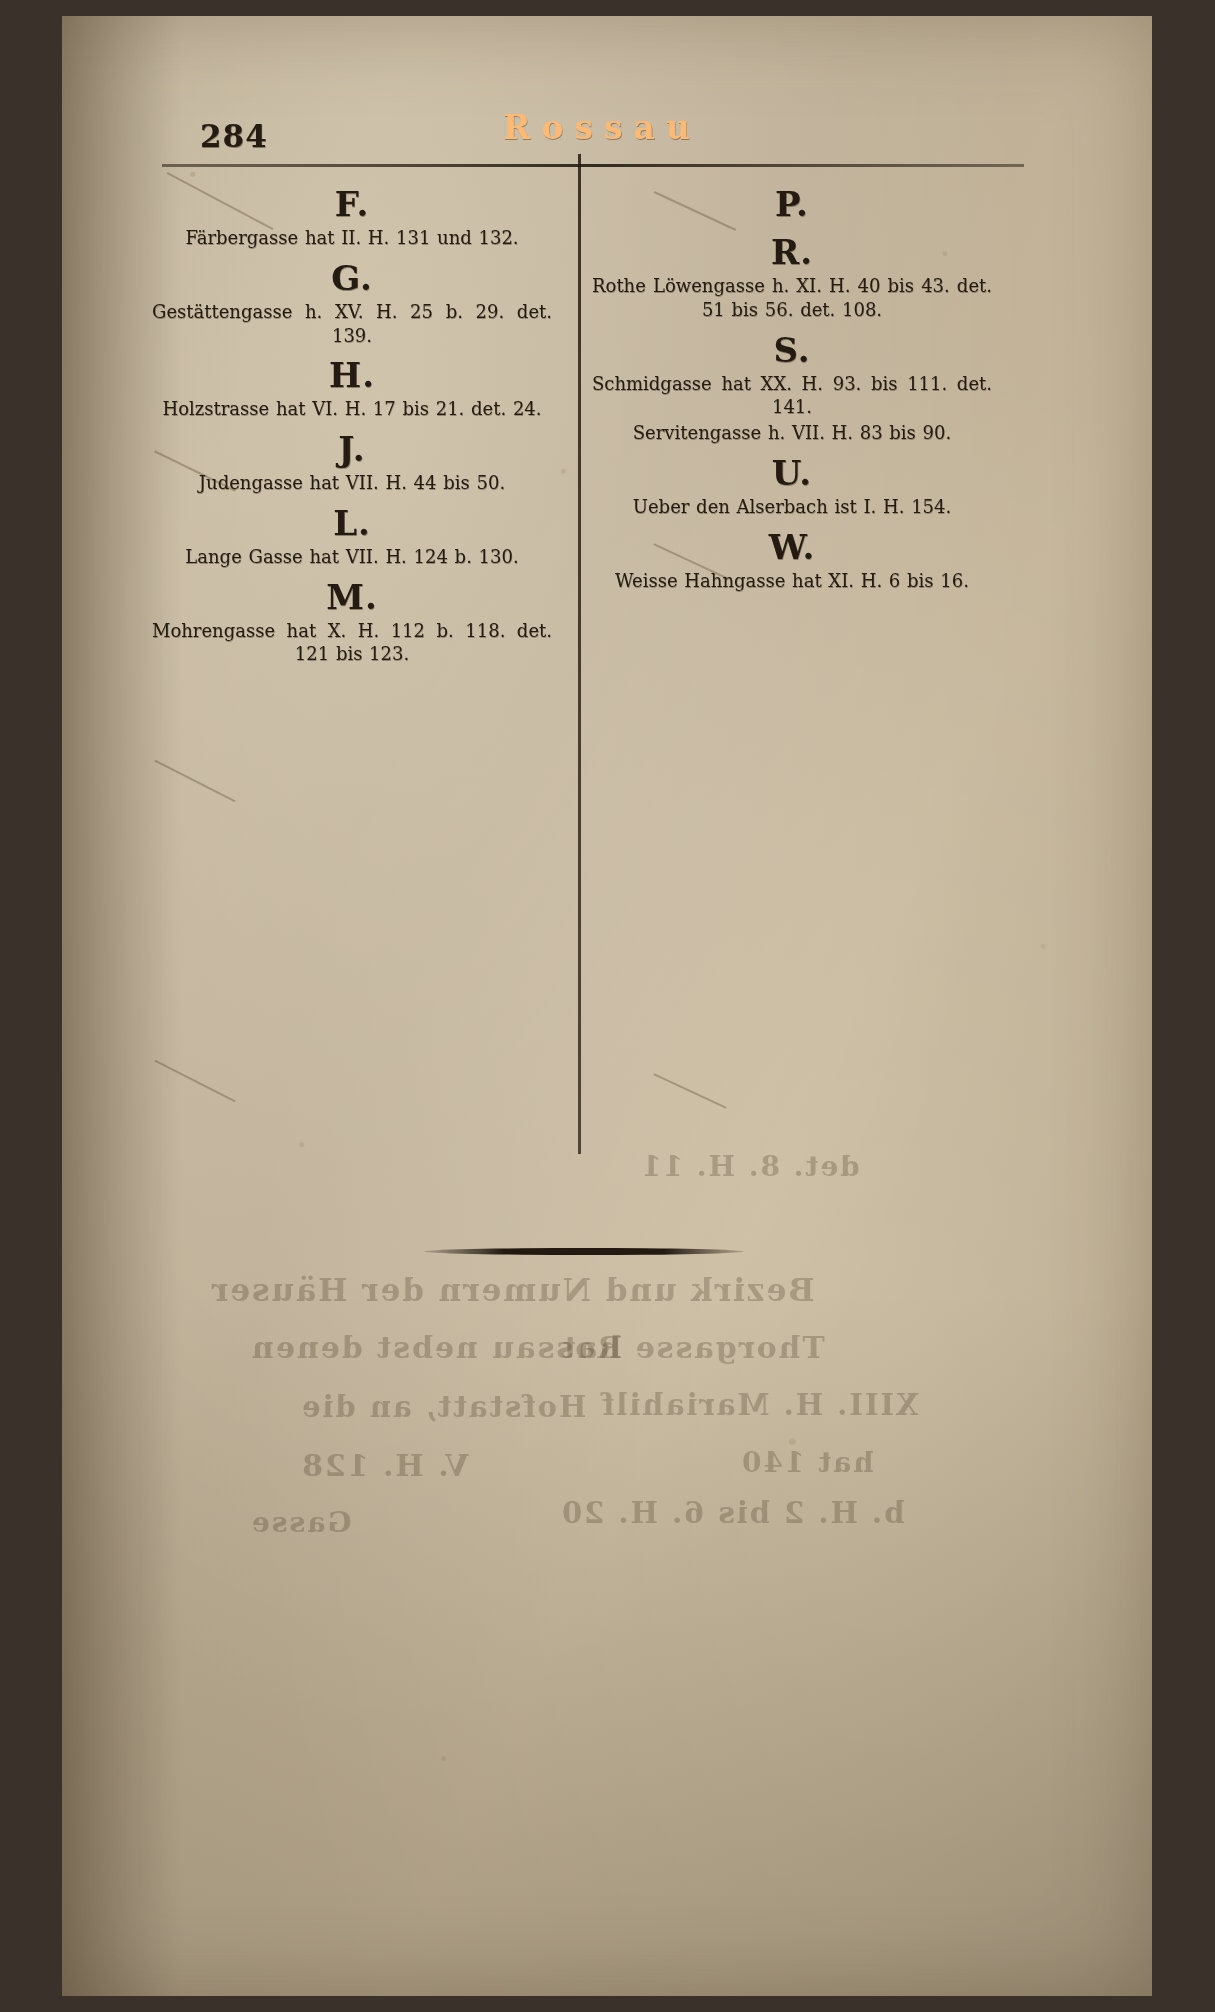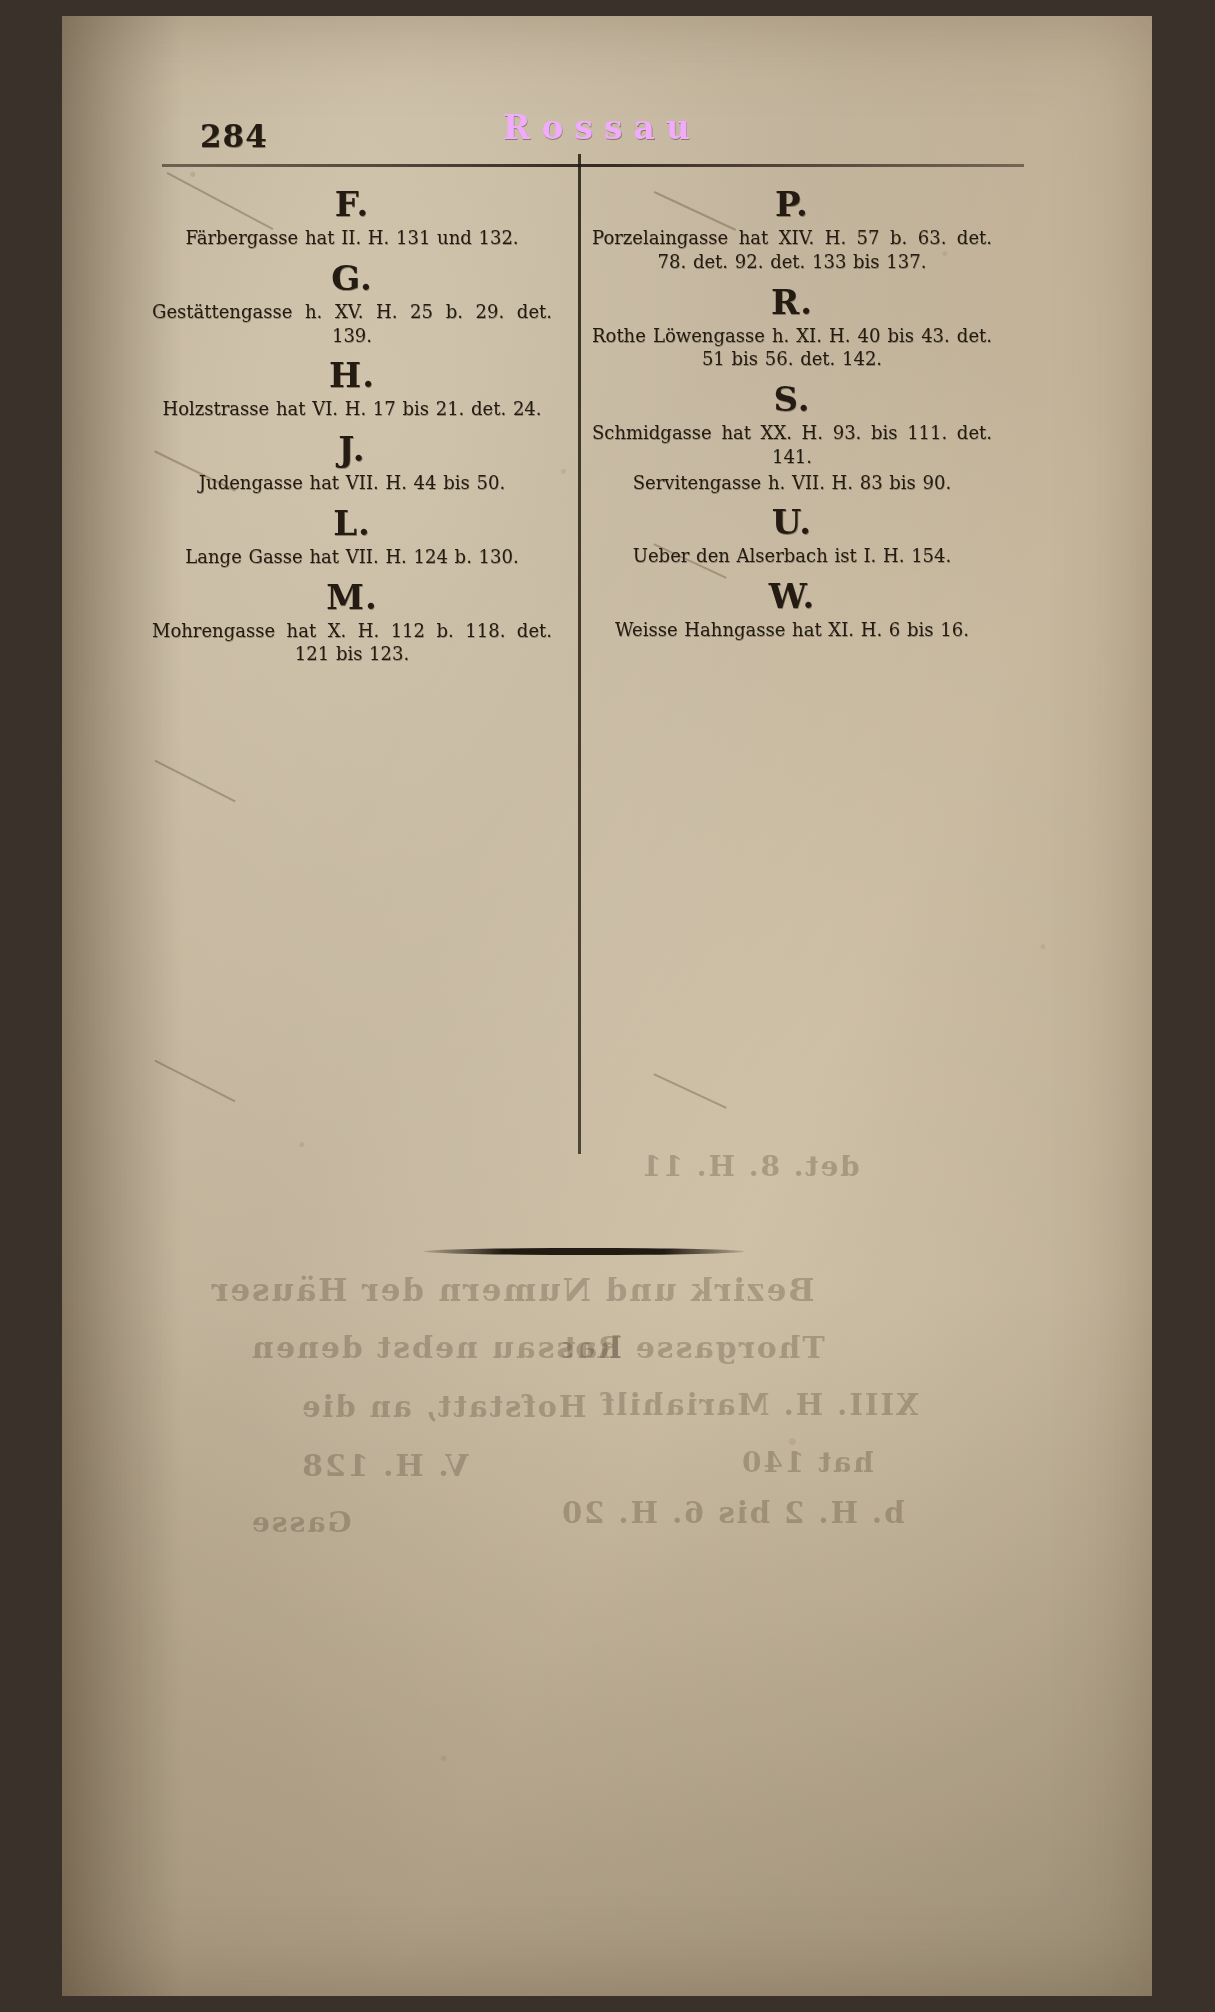--- a/index.html
+++ b/index.html
@@ -97,21 +97,21 @@
   }
   .running-head {
     position: absolute;
     left: 330px;
     top: 92px;
     width: 420px;
     text-align: center;
     font-size: 33px;
     font-weight: 700;
     letter-spacing: 11px;
-    color: #f0abfc;
+    color: #fdba74;
     text-shadow: 0.6px 0.6px 0 rgba(40,28,14,0.4);
   }
 
   .rule-top {
     position: absolute;
     left: 100px;
     top: 148px;
     width: 862px;
     height: 3px;
     background: linear-gradient(to right, rgba(36,28,18,0.55), rgba(36,28,18,0.9), rgba(36,28,18,0.5));
@@ -213,23 +213,22 @@
       <div class="entry">Holzstrasse hat VI. H. 17 bis 21. det. 24.</div>
       <div class="section-letter">J.</div>
       <div class="entry">Judengasse hat VII. H. 44 bis 50.</div>
       <div class="section-letter">L.</div>
       <div class="entry">Lange Gasse hat VII. H. 124 b. 130.</div>
       <div class="section-letter">M.</div>
       <div class="entry">Mohrengasse hat X. H. 112 b. 118. det. 121 bis 123.</div>
     </div>
   <div class="col col-right" id="col-right">
       <div class="section-letter">P.</div>
-      <div class="entry">Porzelaingasse hat XIV. H. 57 b. 63. det. 78. det. 92. det. 133 bis 137.</div>
       <div class="section-letter">R.</div>
-      <div class="entry">Rothe Löwengasse h. XI. H. 40 bis 43. det. 51 bis 56. det. 142.</div>
+      <div class="entry">Rothe Löwengasse h. XI. H. 40 bis 43. det. 51 bis 56. det. 108.</div>
       <div class="section-letter">S.</div>
       <div class="entry">Schmidgasse hat XX. H. 93. bis 111. det. 141.</div>
       <div class="entry">Servitengasse h. VII. H. 83 bis 90.</div>
       <div class="section-letter">U.</div>
       <div class="entry">Ueber den Alserbach ist I. H. 154.</div>
       <div class="section-letter">W.</div>
       <div class="entry">Weisse Hahngasse hat XI. H. 6 bis 16.</div>
     </div>
 
   <div class="rule-bottom"></div>

